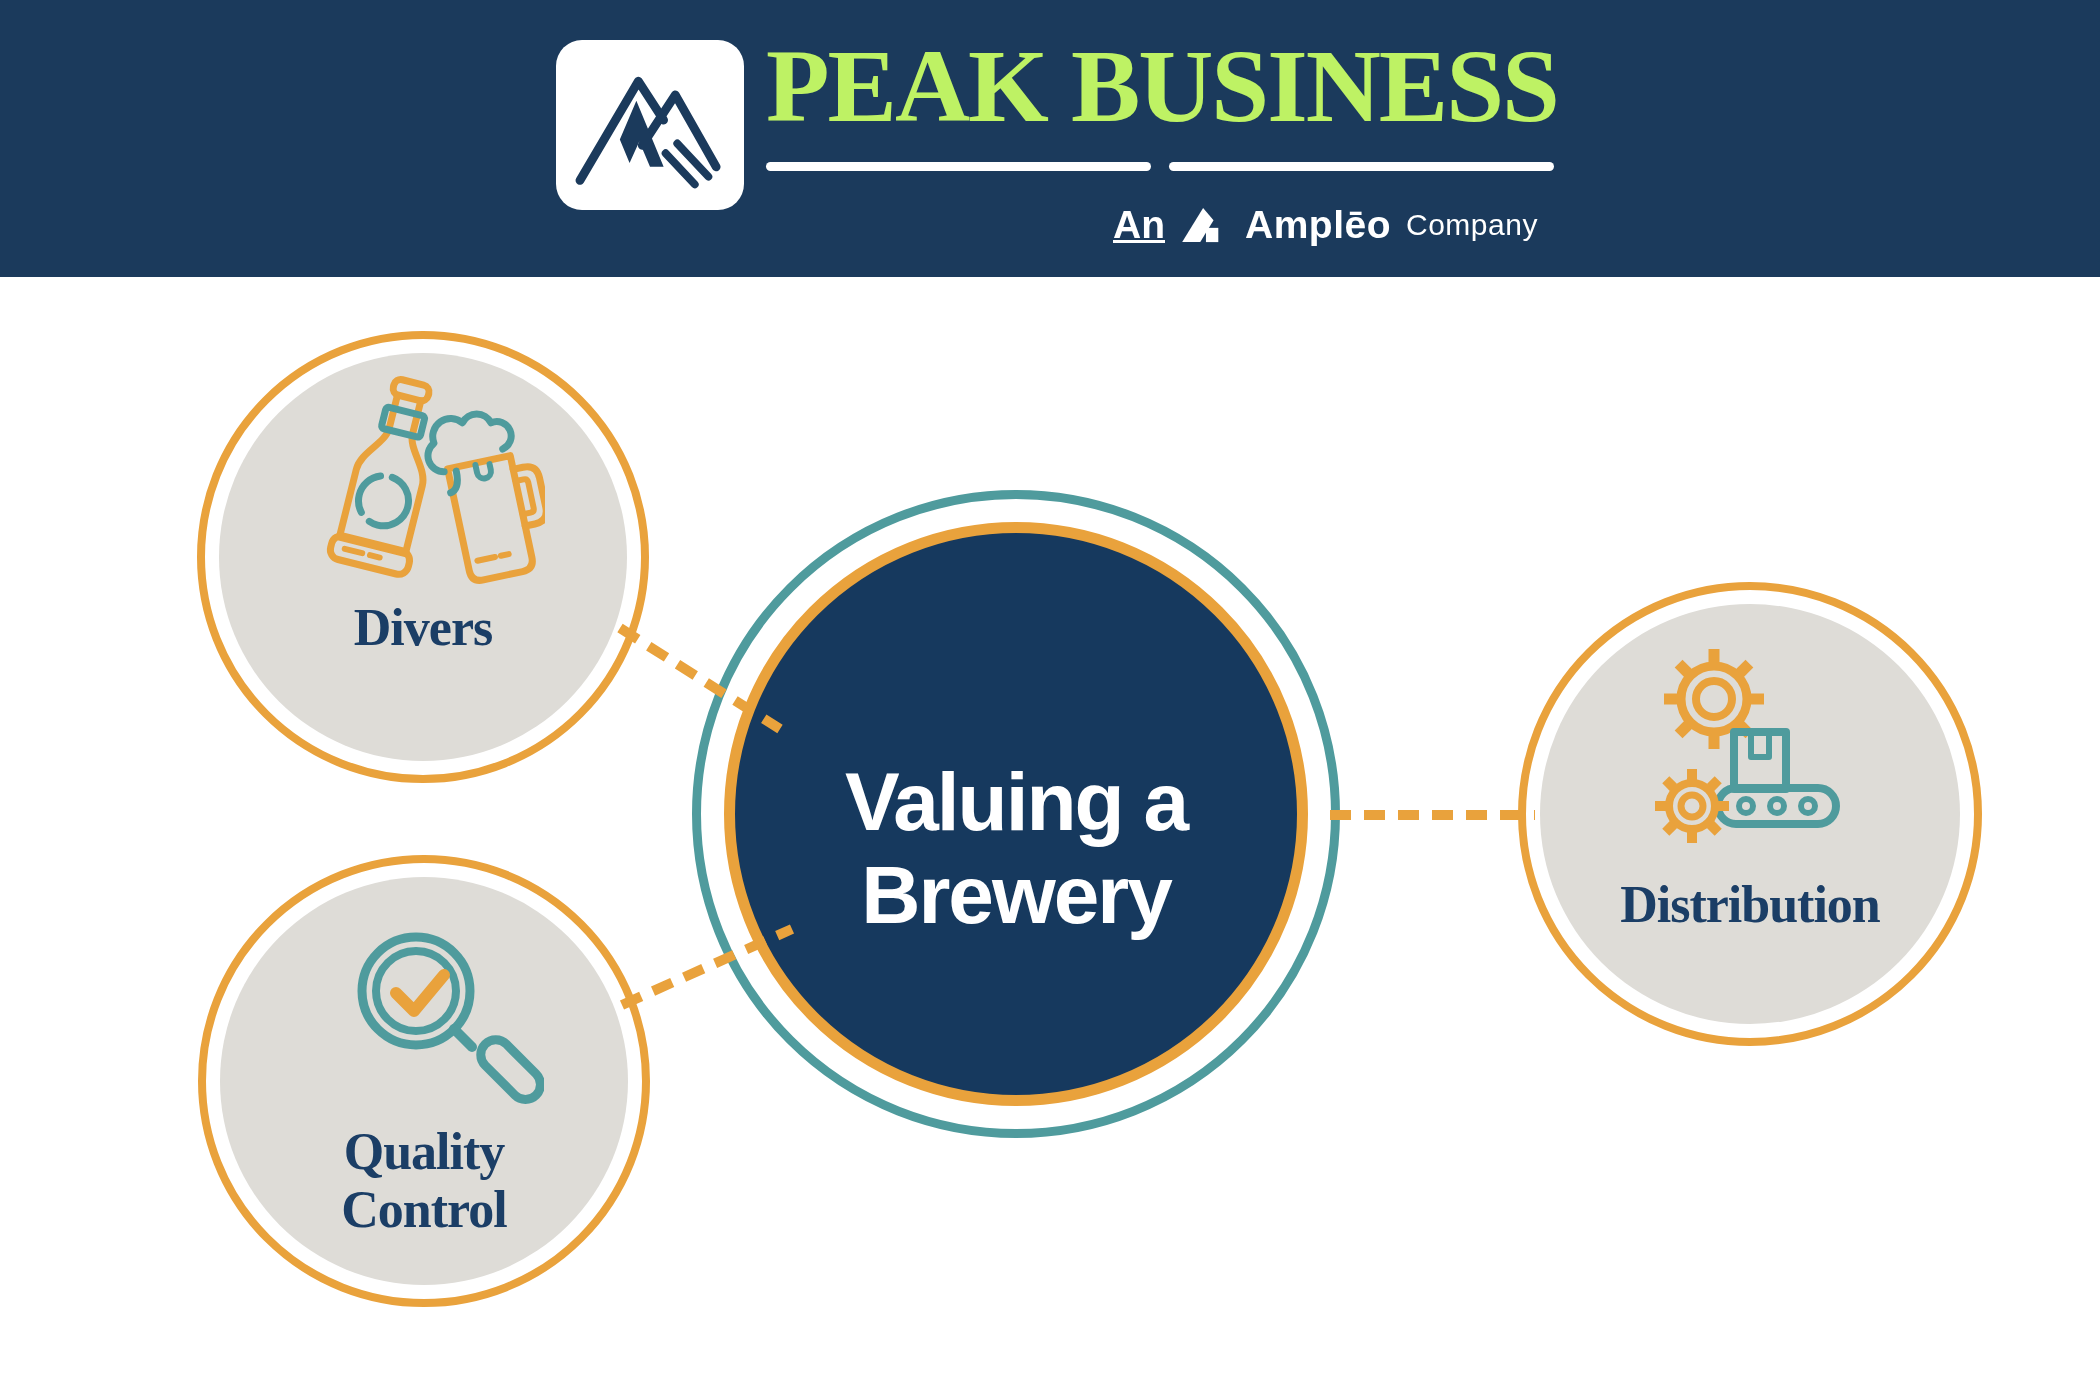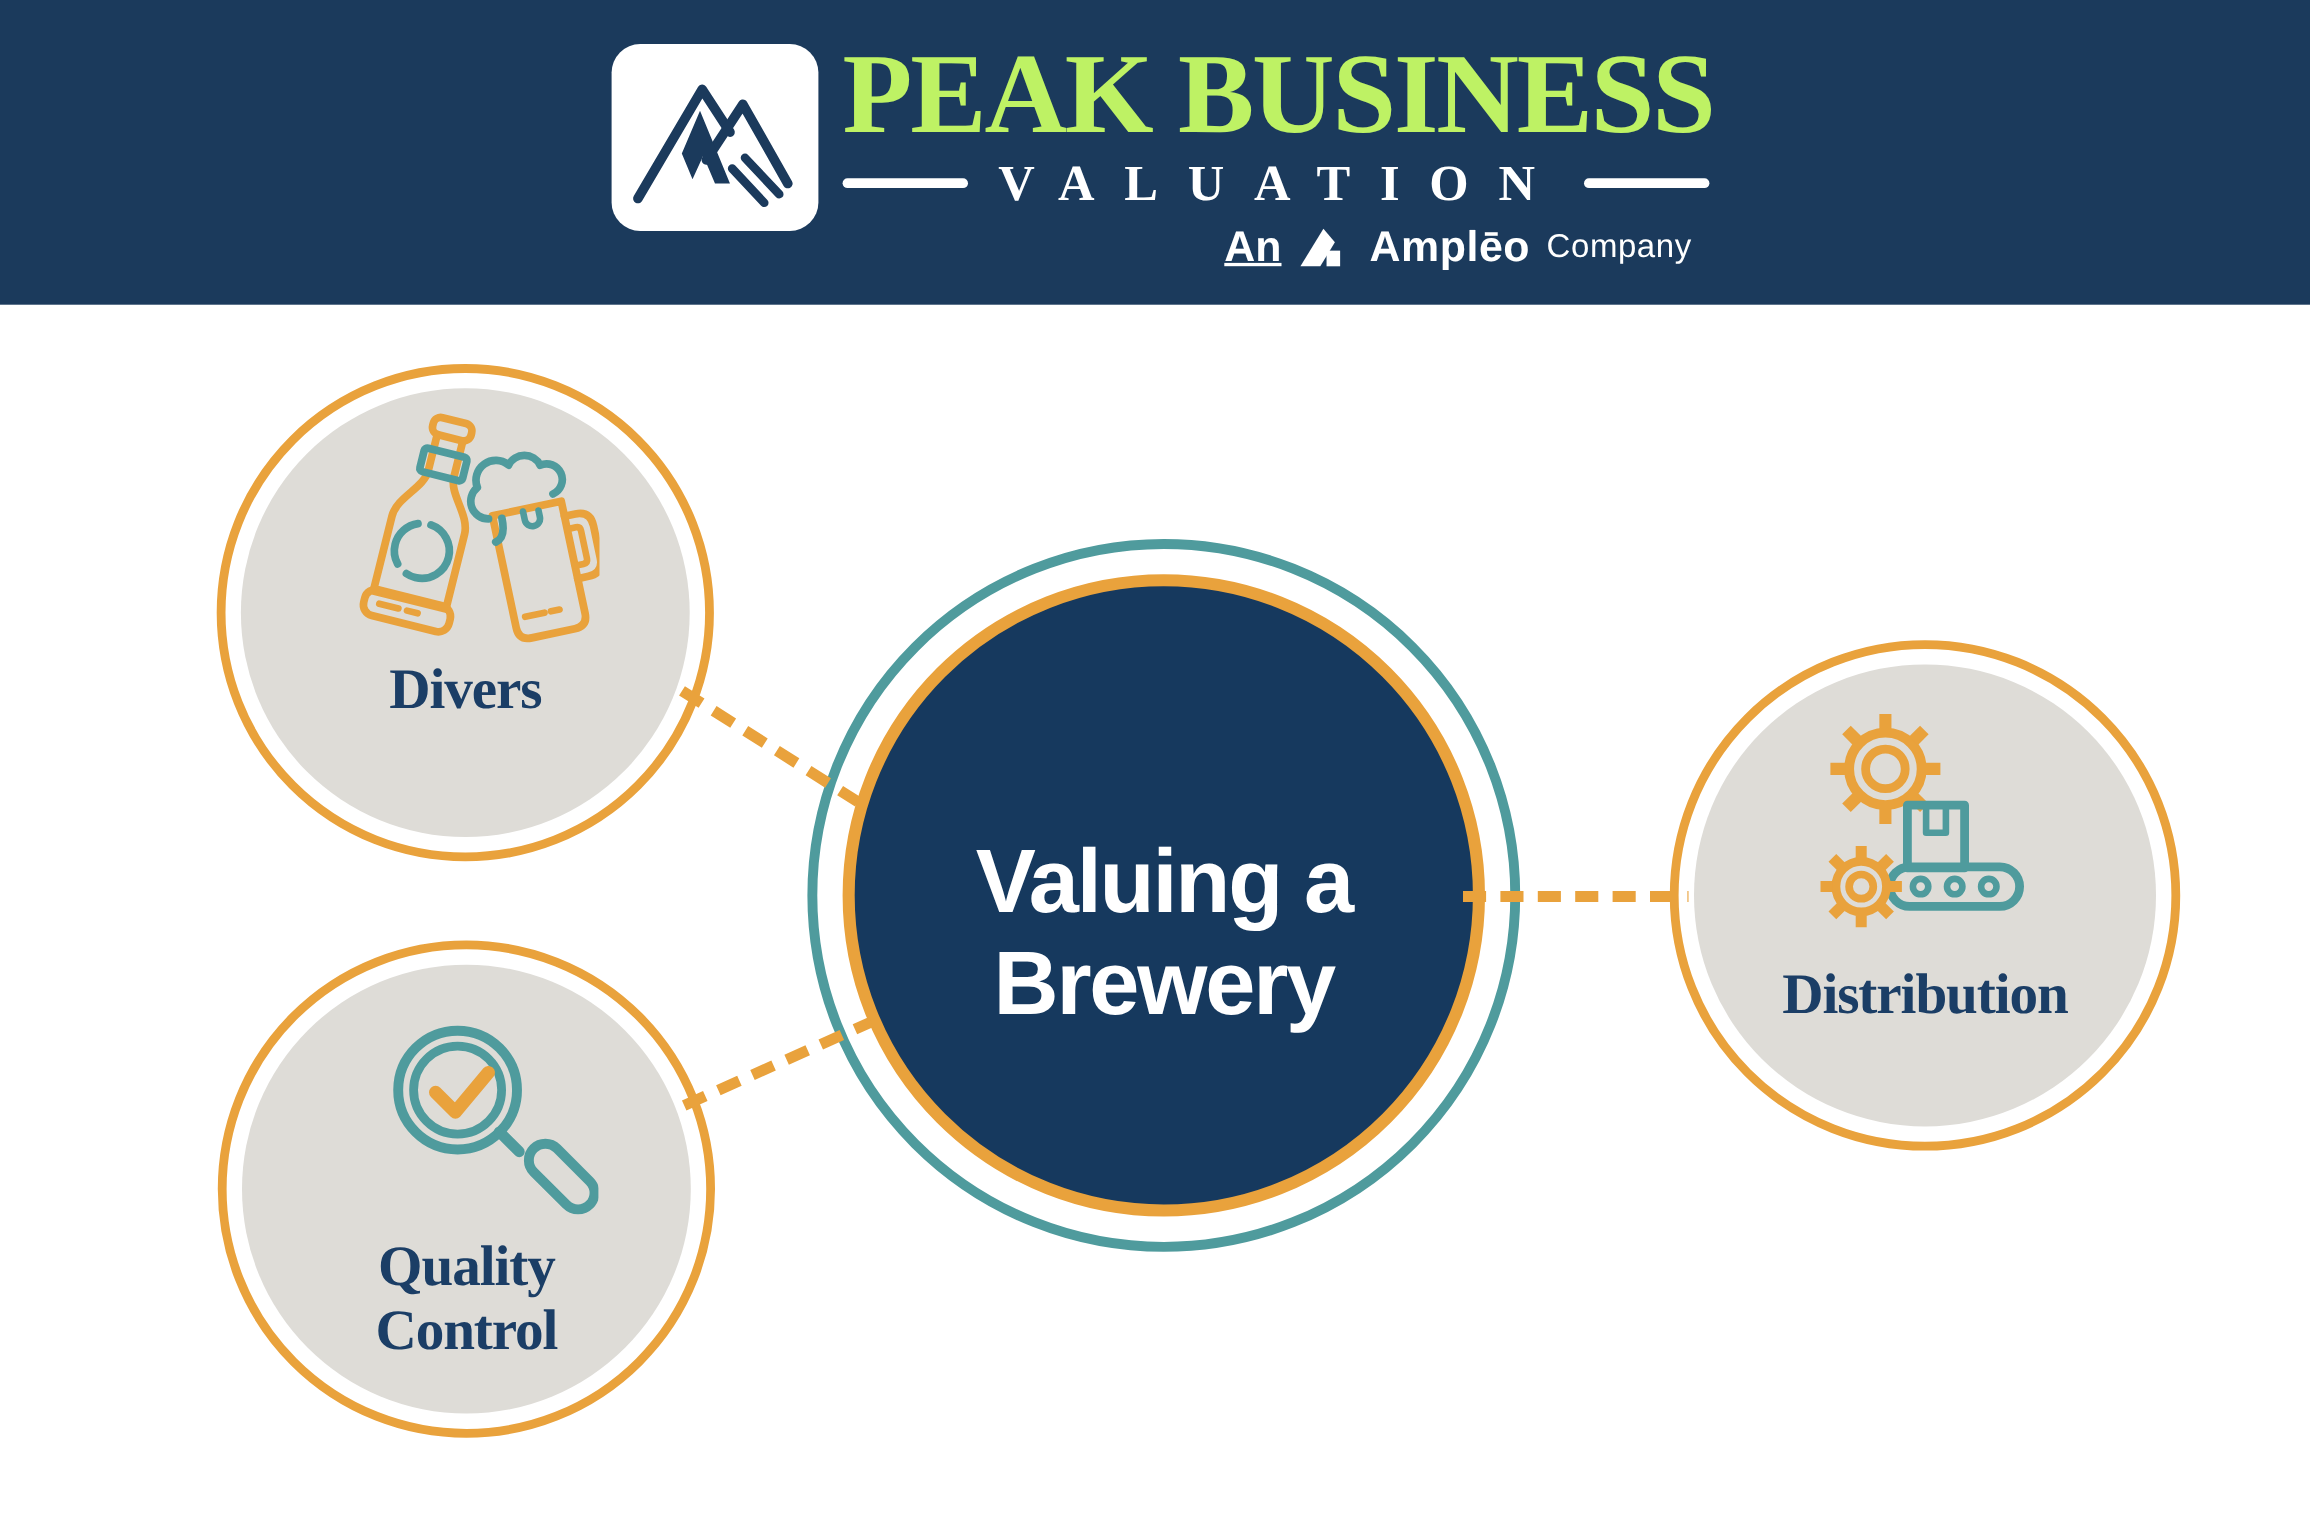--- a/index.html
+++ b/index.html
@@ -28,21 +28,21 @@
   .tagline svg{width:50px;height:38px;}
   .tagline .tag-brand{font-size:39px;font-weight:700;letter-spacing:.5px;}
   .tagline .tag-co{font-size:30px;font-weight:500;letter-spacing:.5px;}
   
   .node{position:absolute;border-radius:50%;}
   .node.sat{border:8px solid var(--orange);background:transparent;}
   .sat-fill{position:absolute;inset:14px;border-radius:50%;background:var(--circle-gray);}
   .node-divers{left:197px;top:331px;width:452px;height:452px;}
   .node-quality{left:198px;top:855px;width:452px;height:452px;}
   .node-dist{left:1518px;top:582px;width:464px;height:464px;}
-  .node-center{left:734px;top:490px;width:648px;height:648px;border:9px solid var(--teal);}
+  .node-center{left:692px;top:490px;width:648px;height:648px;border:9px solid var(--teal);}
   .center-fill{position:absolute;inset:23px;border-radius:50%;border:11px solid var(--orange);background:var(--circle-navy);}
   .center-label{position:absolute;left:0;right:0;top:222px;text-align:center;color:#fff;
     font-weight:700;font-size:82px;line-height:93px;letter-spacing:-2px;}
   .center-label span{display:block;}
   .sat-label{position:absolute;left:0;right:0;top:260px;text-align:center;color:var(--label-navy);
     font-weight:700;font-size:52px;line-height:58px;letter-spacing:-1px;font-family:Liberation Serif, serif;}
   .sat-label span{display:block;}
   .node-dist .sat-label{top:286px;}
   .icon{position:absolute;}
   .icon-beer{left:116px;top:30px;width:224px;height:224px;}
@@ -68,21 +68,20 @@
         <path class="stk-n" stroke-width="9" d="M8 132 L68 30 L94 70"></path>
         <path class="stk-n" stroke-width="9" d="M72 96 L106 44 L148 118"></path>
         <path class="fil-n" d="M66 50 L94 118 L80 118 L69 92 L59 114 L49 90 Z"></path>
         <path class="stk-n" stroke-width="8" d="M96 104 L126 136"></path>
         <path class="stk-n" stroke-width="8" d="M108 94 L140 128"></path>
       </svg>
     </div>
     <div class="brand-name">PEAK BUSINESS</div>
     <div class="subtitle-row">
       <span class="subtitle-rule"></span>
-      <span class="brand-subtitle">VALUATION</span>
       <span class="subtitle-rule"></span>
     </div>
     <div class="tagline">
       <span class="tag-an">An</span>
       <svg viewBox="0 0 52 40">
         <path fill="#ffffff" d="M2 38 L24 2 L35 15 L21 38 Z"></path>
         <rect fill="#ffffff" x="27" y="23" width="13" height="15"></rect>
       </svg>
       <span class="tag-brand">Amplēo</span>
       <span class="tag-co">Company</span>

